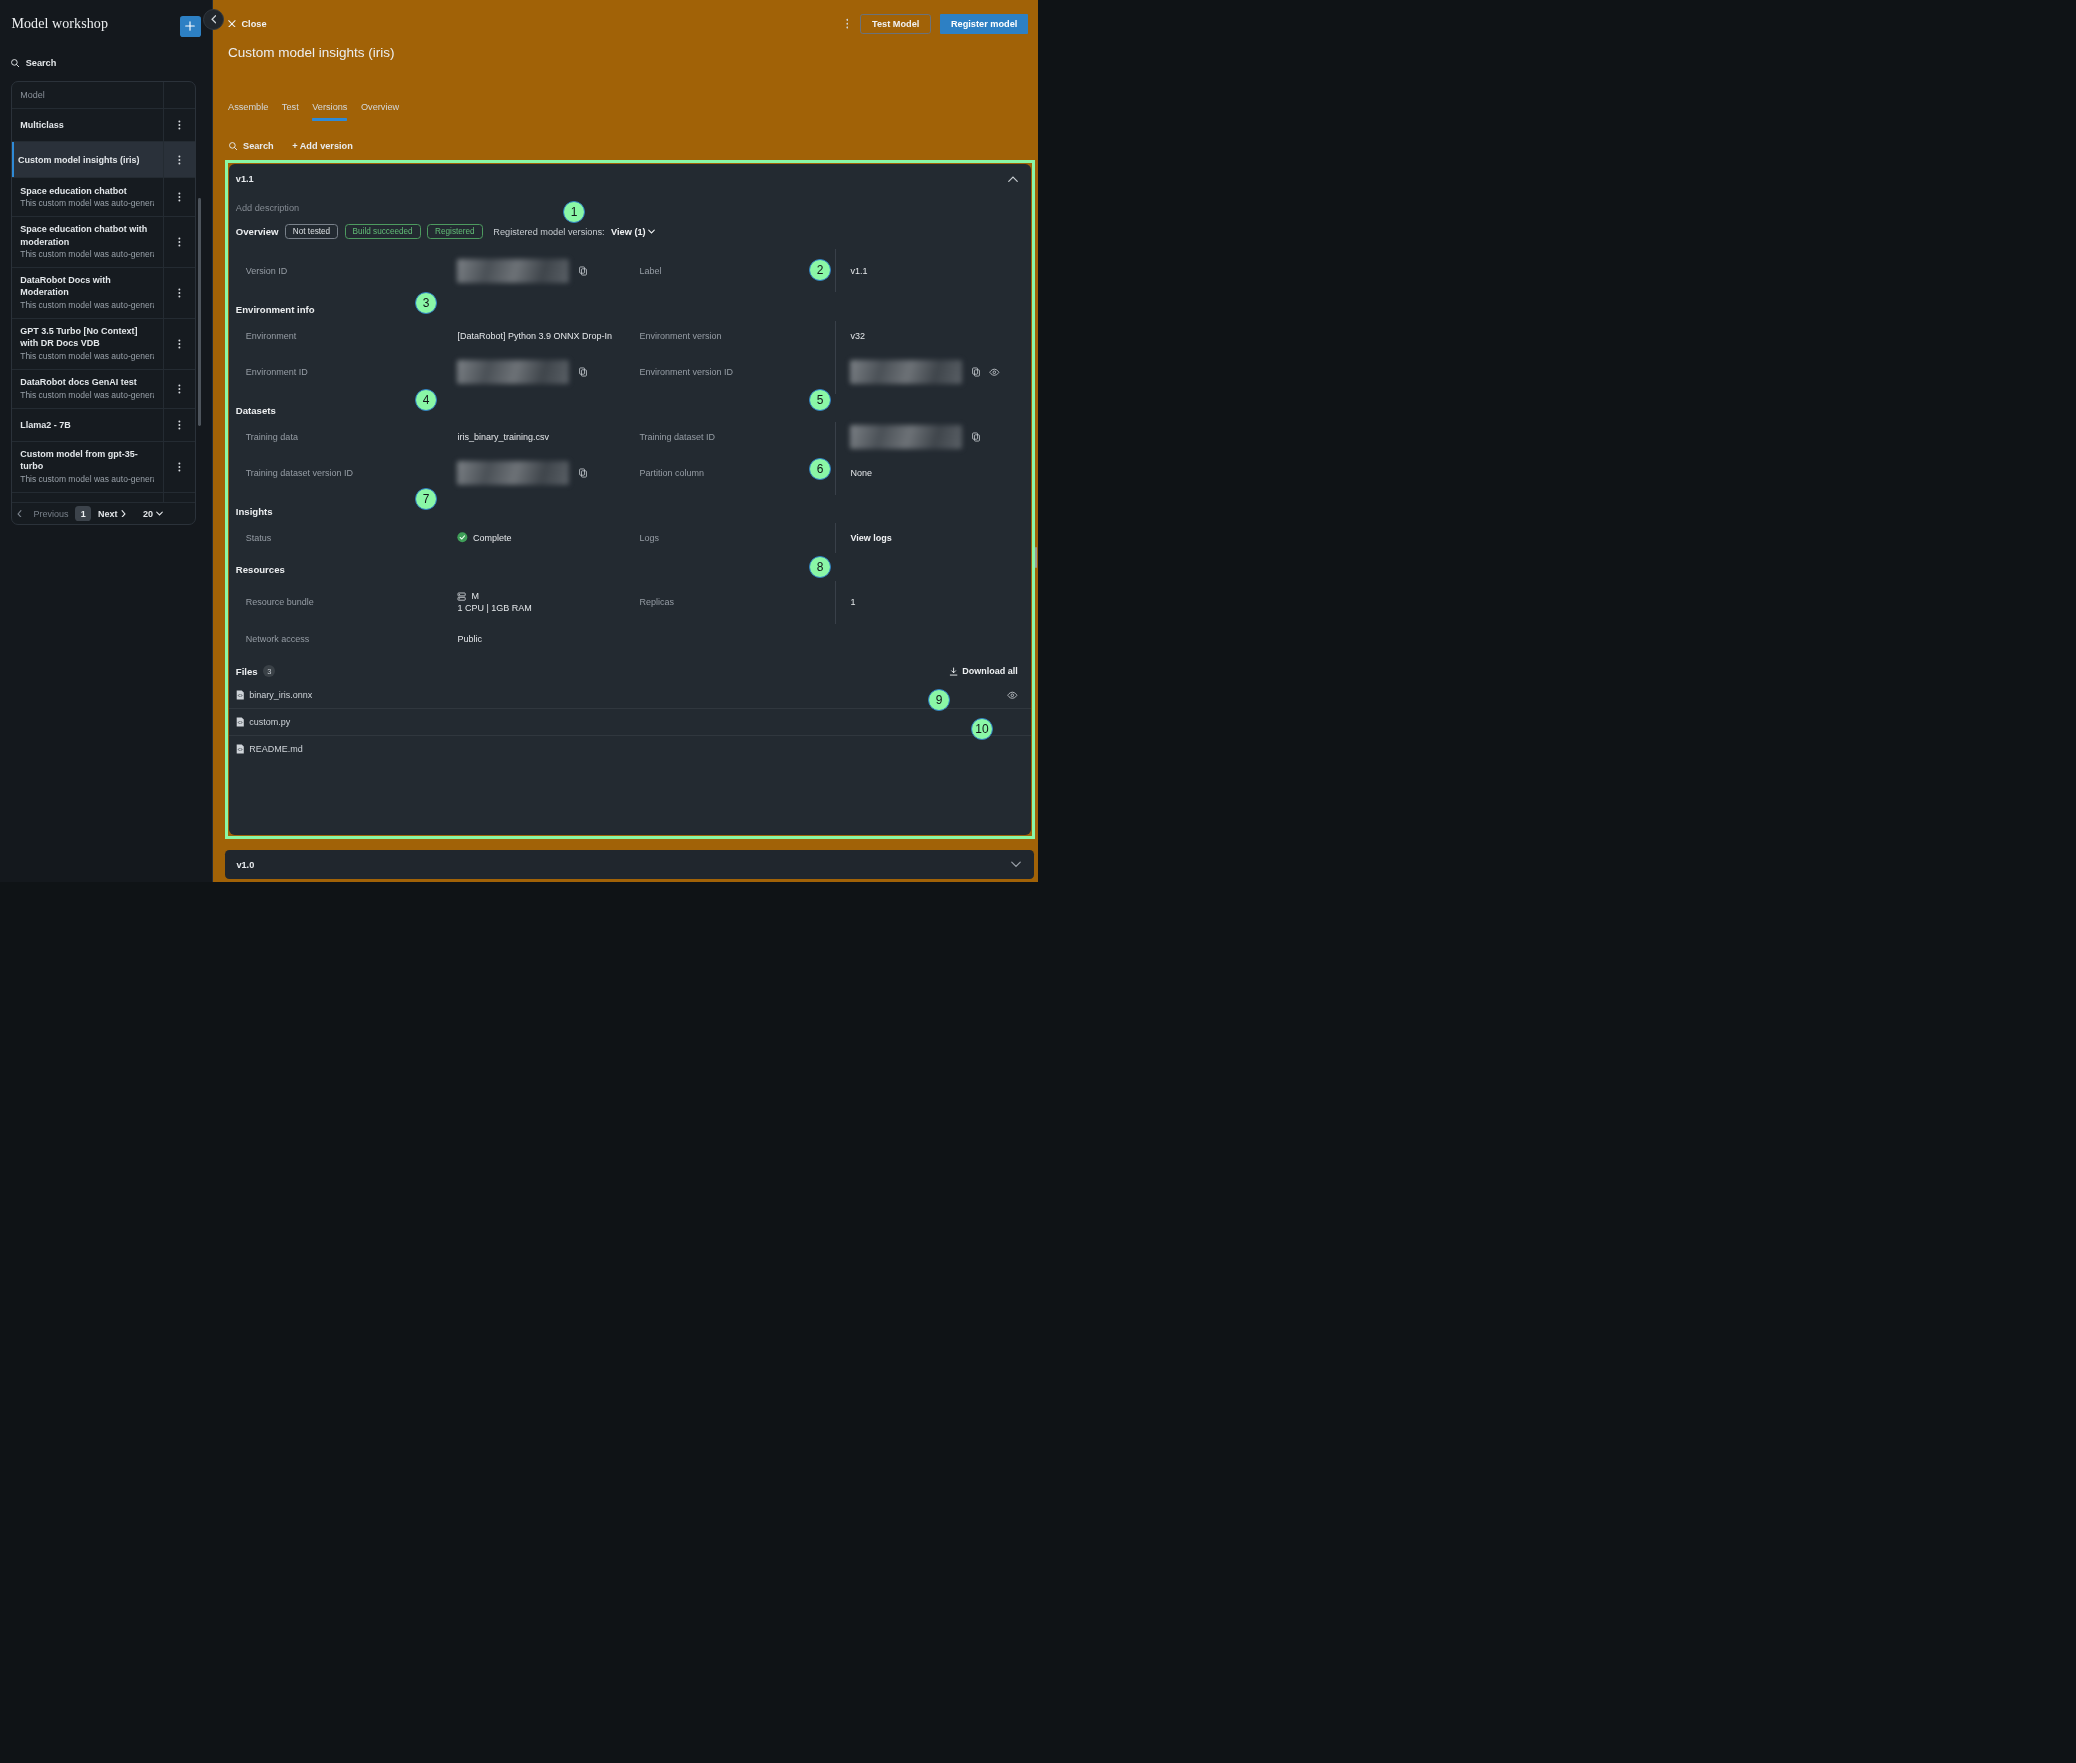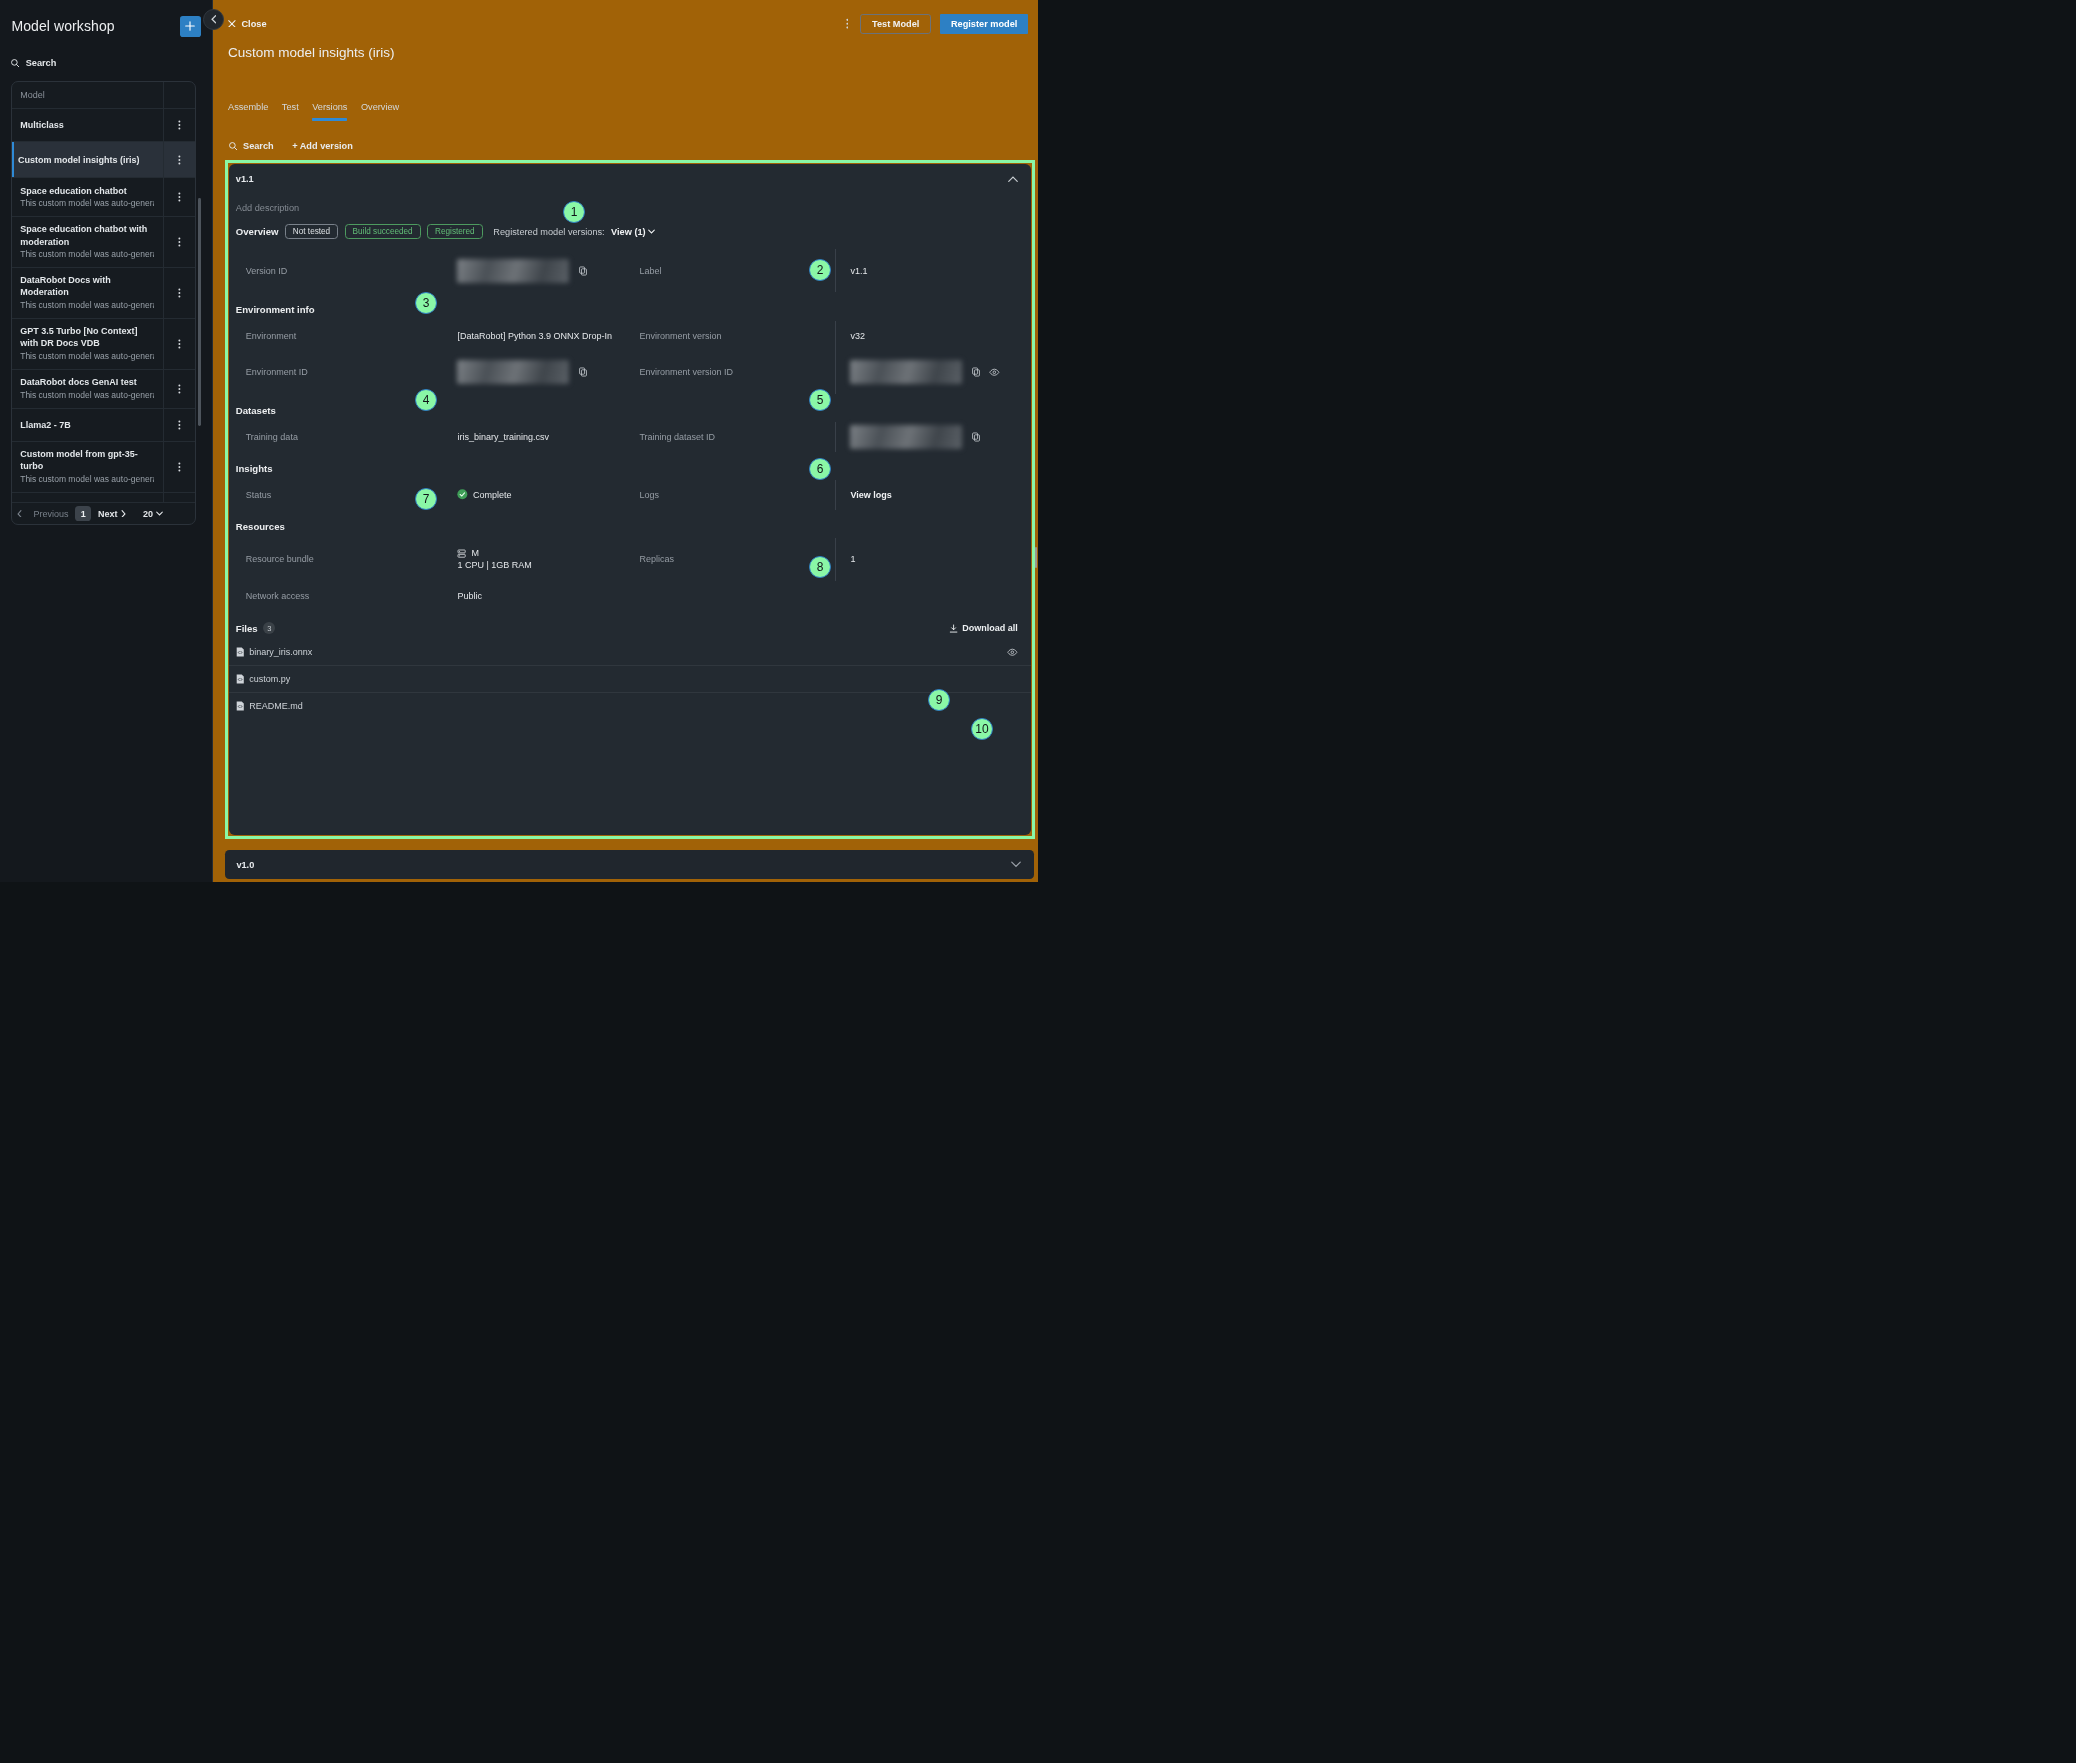--- a/index.html
+++ b/index.html
@@ -4,21 +4,21 @@
 <style>
   * { box-sizing: border-box; margin: 0; padding: 0; }
   html,body { background:#0f1316; }
   body { font-family:"Liberation Sans", sans-serif; }
   .app { position:relative; width:1038px; height:882px; background:#191f25; overflow:hidden;
          color:#e8ebee; font-size:9.2px; }
 
   
   .sidebar { position:absolute; left:0; top:0; width:213px; height:100%;
              background:#14181d; border-right:0.7px solid #262d34; }
-  .sb-header { display:flex; justify-content:space-between; align-items:center; padding:15.6px 11.4px 0 11.4px; }
+  .sb-header { display:flex; justify-content:space-between; align-items:flex-start; padding:15.6px 11.4px 0 11.4px;font-family:Liberation Serif, serif; }
   .sb-title { font-size:14px; font-weight:500; color:#eceef0; letter-spacing:0.1px; }
   .plus-btn { width:21px; height:21px; background:#2d80c4; border:none; border-radius:2.8px;
               display:flex; align-items:center; justify-content:center; cursor:pointer; color:#fff; }
   .sb-search { display:flex; align-items:center; gap:5.7px; margin:21px 11.4px 0 10px;
                color:#e3e6e9; font-weight:700; font-size:9.2px; }
   .sb-list { position:absolute; left:10.7px; top:81px; width:185px; height:444px;
              border:0.7px solid #2b323a; border-radius:7px; overflow:hidden;
              display:flex; flex-direction:column; background:#161b20; }
   .sb-rows { height:422px; overflow:hidden; }
   .sb-row { display:flex; border-bottom:0.7px solid #242b32; }
@@ -504,20 +504,34 @@
             <div class="dvalue">
               <span class="blur-block"></span>
               <span class="icon-btn">
                   <svg width="10" height="10" viewBox="0 0 16 16" fill="none" stroke="#c6cbd0" stroke-width="1.3">
                     <rect x="2.5" y="1.5" width="8" height="10" rx="1.5"></rect>
                     <rect x="5.5" y="4.5" width="8" height="10" rx="1.5"></rect>
                   </svg>
                 </span>
             </div>
           </div>
+          <div class="drow idrow">
+            <div class="dlabel">Training dataset version ID</div>
+            <div class="dvalue noborder">
+              <span class="blur-block"></span>
+              <span class="icon-btn">
+                  <svg width="10" height="10" viewBox="0 0 16 16" fill="none" stroke="#c6cbd0" stroke-width="1.3">
+                    <rect x="2.5" y="1.5" width="8" height="10" rx="1.5"></rect>
+                    <rect x="5.5" y="4.5" width="8" height="10" rx="1.5"></rect>
+                  </svg>
+                </span>
+            </div>
+            <div class="dlabel" style="padding-left:0">Partition column</div>
+            <div class="dvalue">None</div>
+          </div>
         </div>
 
         <div class="sec-head-row"><span class="sec-h">Insights</span></div>
         <div class="drows tight">
           <div class="drow">
             <div class="dlabel">Status</div>
             <div class="dvalue noborder">
               <span class="status-val">
                 <span>
                     <svg width="10.7" height="10.7" viewBox="0 0 15 15">

